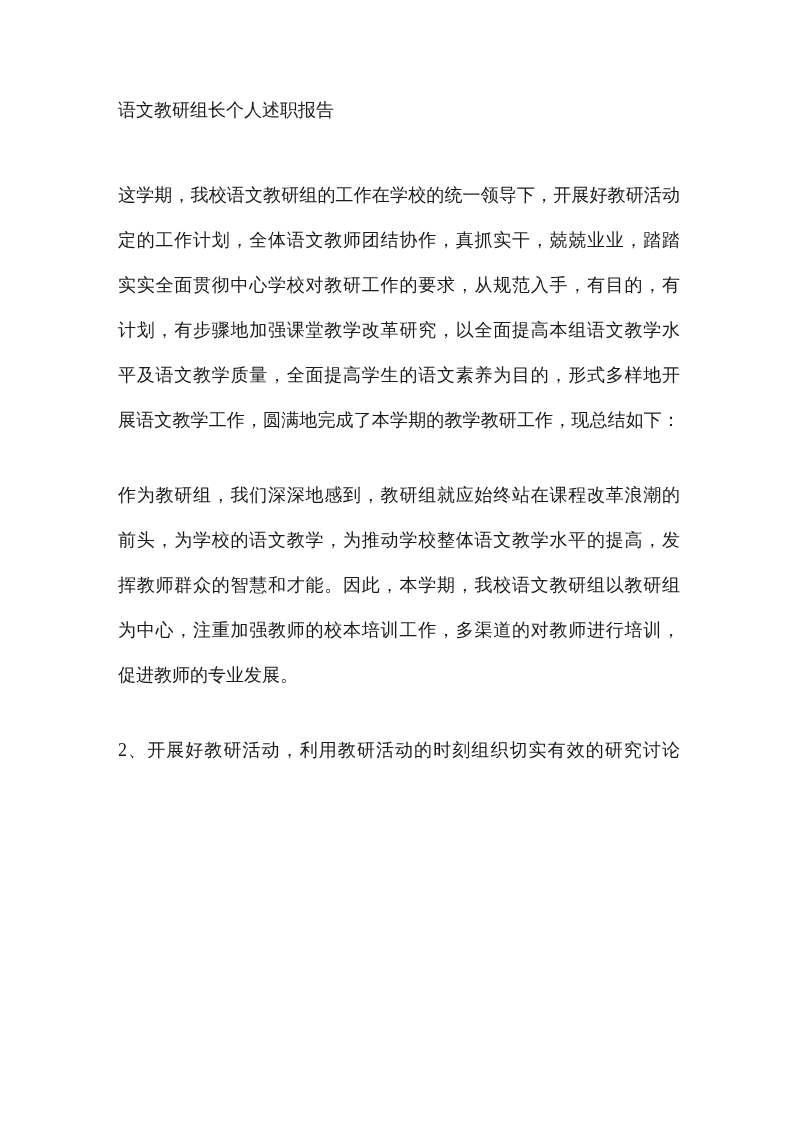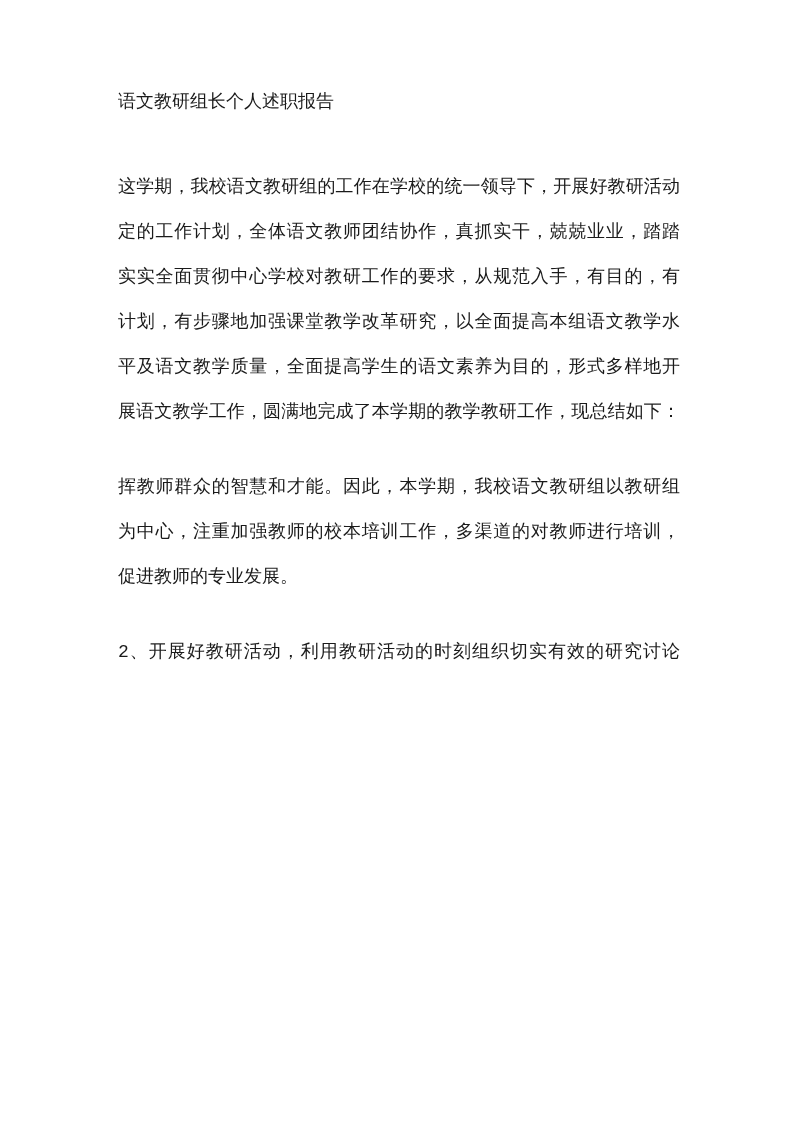--- a/index.html
+++ b/index.html
@@ -12,25 +12,24 @@
     width: 793px;
     height: 1122px;
     background: #ffffff;
     overflow: hidden;
     font-family: "Liberation Serif", "DejaVu Serif", serif;
     color: #1a1a1a;
   }
   .content {
     position: absolute;
     left: 118px;
-    top: 80px;
+    top: 88px;
     width: 562px;
     font-size: 18px;
     line-height: 45px;
-    font-family: Liberation Mono, monospace;
   }
   .doc-title {
     margin: 0 0 40px 0;
     font-size: 18px;
     font-weight: normal;
     line-height: 45px;
     text-align: left;
   }
   .para {
     margin: 0 0 30px 0;
@@ -58,20 +57,22 @@
     <div>
         <div class="para">
           <div class="line">这学期，我校语文教研组的工作在学校的统一领导下，开展好教研活动</div>
           <div class="line">定的工作计划，全体语文教师团结协作，真抓实干，兢兢业业，踏踏</div>
           <div class="line">实实全面贯彻中心学校对教研工作的要求，从规范入手，有目的，有</div>
           <div class="line">计划，有步骤地加强课堂教学改革研究，以全面提高本组语文教学水</div>
           <div class="line">平及语文教学质量，全面提高学生的语文素养为目的，形式多样地开</div>
           <div class="line">展语文教学工作，圆满地完成了本学期的教学教研工作，现总结如下：</div>
         </div>
         <div class="para">
+          <div class="line">作为教研组，我们深深地感到，教研组就应始终站在课程改革浪潮的</div>
+          <div class="line">前头，为学校的语文教学，为推动学校整体语文教学水平的提高，发</div>
           <div class="line">挥教师群众的智慧和才能。因此，本学期，我校语文教研组以教研组</div>
           <div class="line">为中心，注重加强教师的校本培训工作，多渠道的对教师进行培训，</div>
           <div class="line noj">促进教师的专业发展。</div>
         </div>
         <div class="para">
           <div class="line">2、开展好教研活动，利用教研活动的时刻组织切实有效的研究讨论</div>
         </div>
       </div>
   </div>
 </div>

